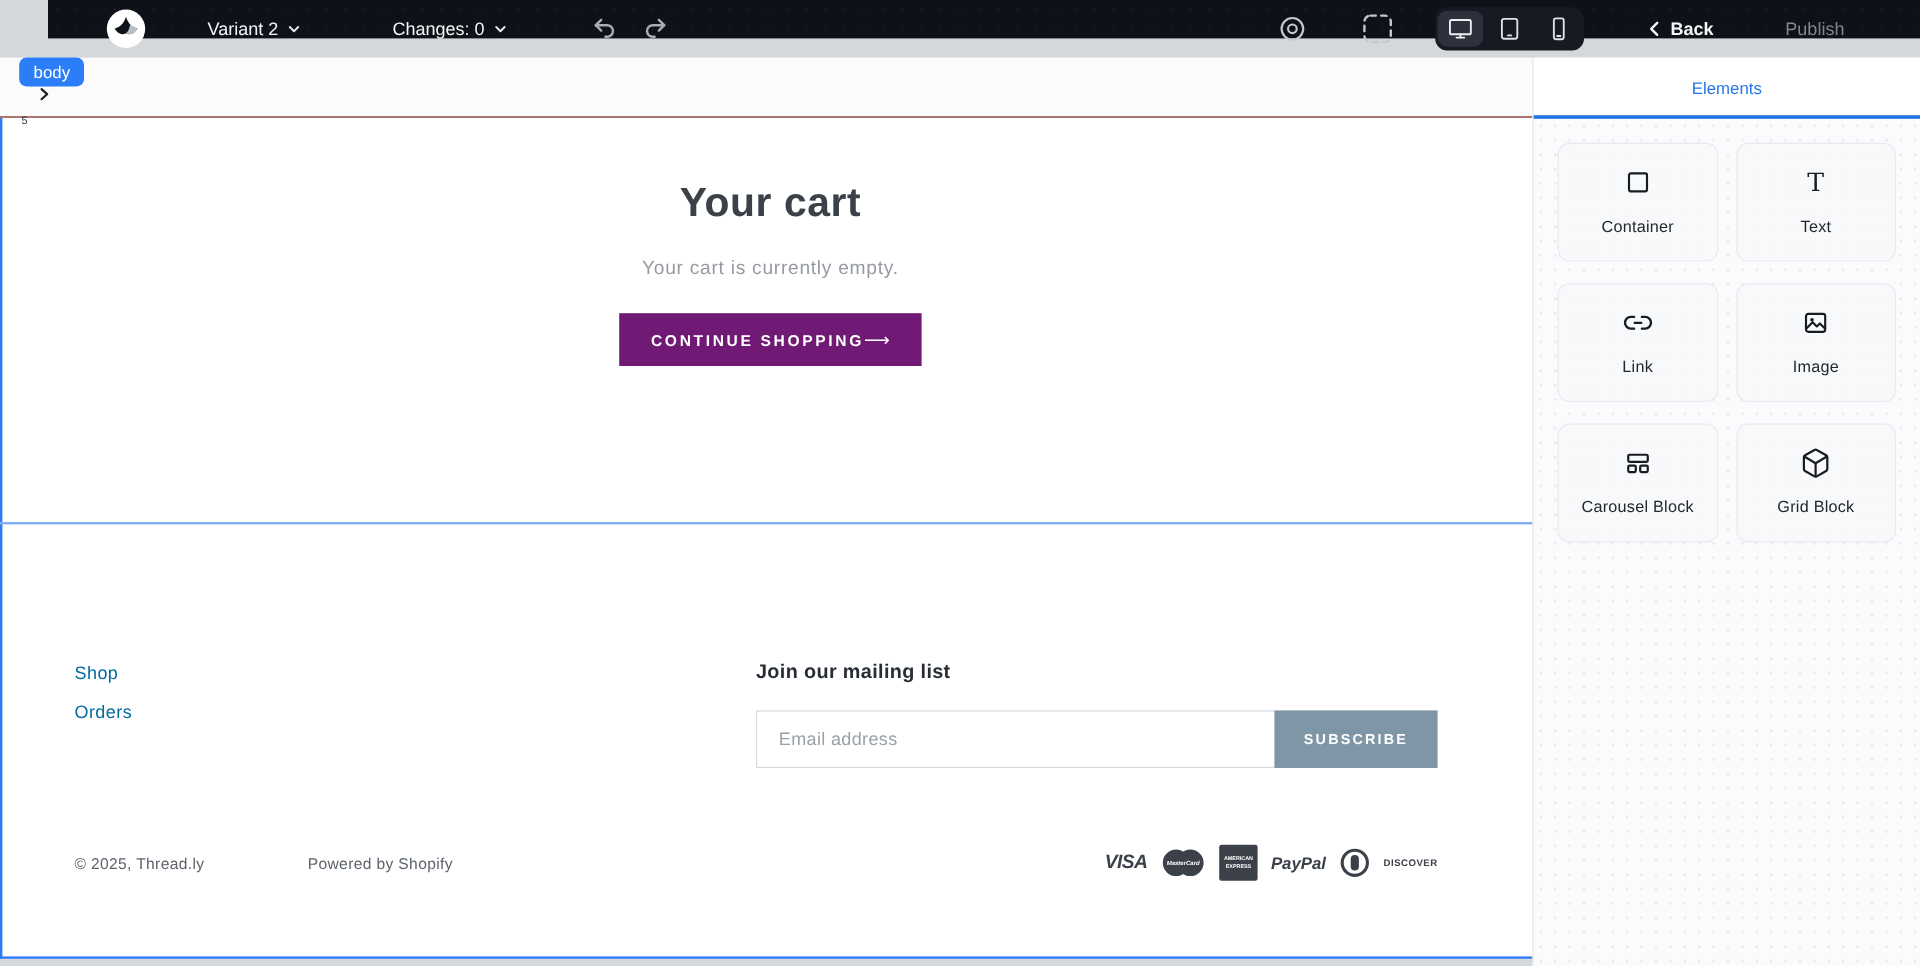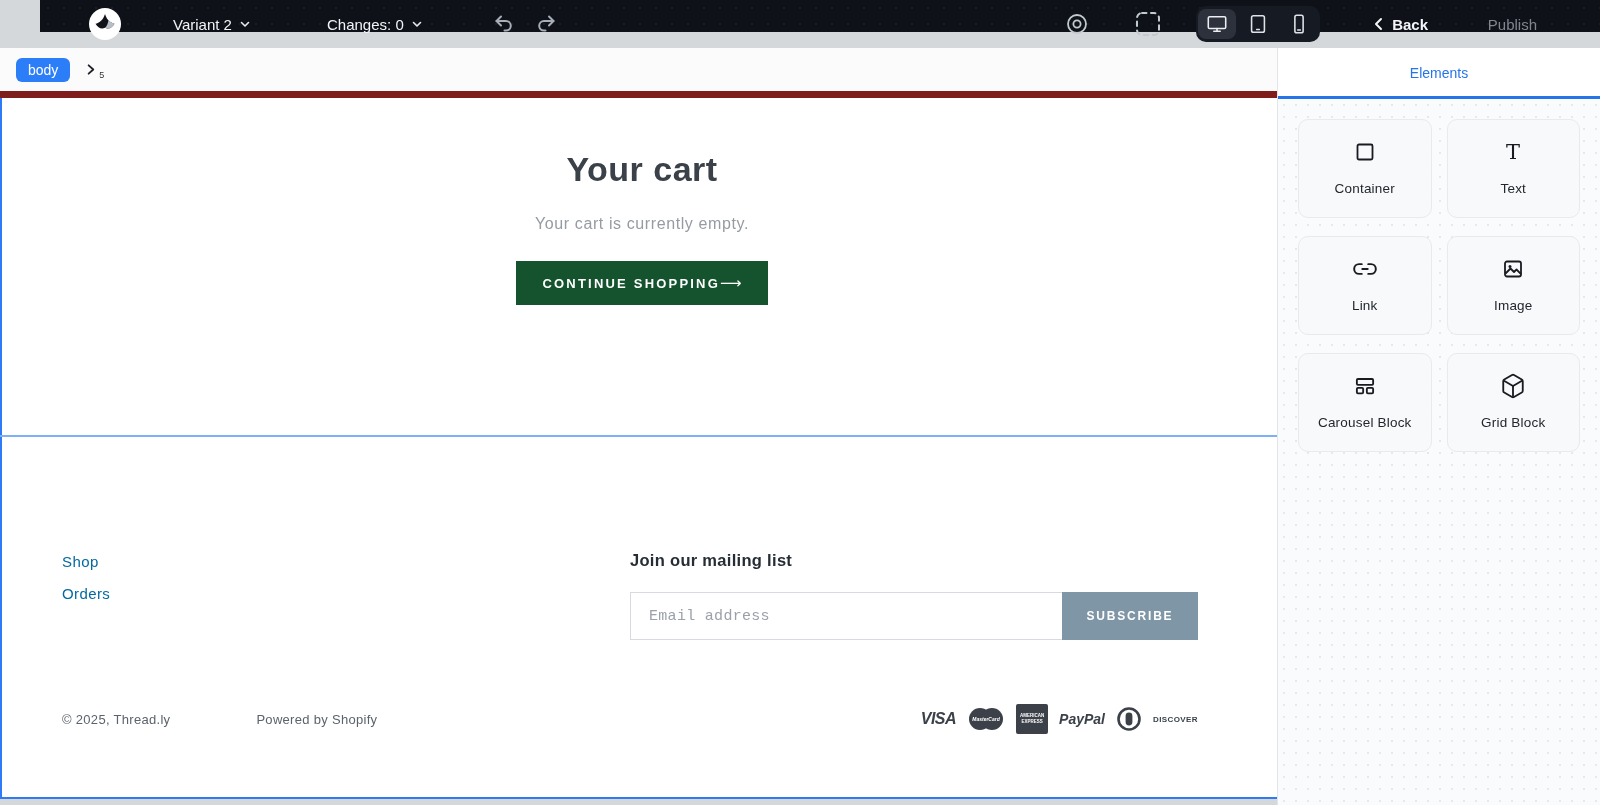--- a/index.html
+++ b/index.html
@@ -27,22 +27,22 @@
     background:#161a23;border-radius:10px;display:flex;align-items:center;justify-content:space-around;
   }
   .device-cell{width:38px;height:30px;display:flex;align-items:center;justify-content:center;border-radius:8px;cursor:pointer;}
   .device-cell.active{background:#2c313c;}
   .back-btn{position:absolute;right:212px;top:0;height:48px;display:flex;align-items:center;gap:6px;cursor:pointer;color:#f4f6f9;font-size:15px;font-weight:600;}
   .publish-btn{position:absolute;right:103px;top:0;height:48px;display:flex;align-items:center;color:#80868f;font-size:15px;cursor:pointer;}
 
   
   .crumbbar{
     position:absolute;left:0;top:48px;width:1277px;height:50px;
-    background:#fbfbfc;border-bottom:7px solid #7f1d1d;z-index:30;
-    display:flex;align-items:center;padding-left:16px;box-sizing:border-box;
+    background:#fbfbfc;border-bottom:1px solid #7f1d1d;z-index:30;
+    display:flex;align-items:flex-start;padding-left:16px;box-sizing:border-box;flex-direction:column;
   }
   .body-pill{
     background:#2c7ef8;color:#fff;font-size:14px;padding:4px 12px;border-radius:6px;cursor:pointer;
   }
   .crumb-chev{margin-left:14px;display:flex;align-items:center;cursor:pointer;}
   .crumb-count{font-size:9px;color:#30353c;margin-left:2px;margin-top:10px;}
 
   
   .canvas{
     position:absolute;left:0;top:98px;width:1284px;height:701px;box-sizing:border-box;
@@ -50,35 +50,35 @@
     border-left:2px solid #2f7bf5;border-right:2px solid #2f7bf5;border-bottom:2px solid #2f7bf5;
     z-index:10;
   }
   .section-line{position:absolute;left:0;top:435px;width:1281px;height:2px;background:#7fb0f7;z-index:20;}
 
   .cart-section{position:absolute;left:0;top:0;width:100%;text-align:center;}
   .cart-title{margin-top:52px;font-size:34px;font-weight:700;color:#3b4149;letter-spacing:0.5px;}
   .cart-empty{margin-top:26px;font-size:16px;color:#969ba1;letter-spacing:0.6px;}
   .continue-btn{
     margin:28px auto 0;display:inline-flex;align-items:center;
-    background:#14532d;color:#fff;border:none;height:44px;padding:0 26px;
+    background:#701a75;color:#fff;border:none;height:44px;padding:0 26px;
     font-size:13px;font-weight:700;letter-spacing:2.2px;cursor:pointer;
     font-family:"Liberation Sans","DejaVu Sans",sans-serif;
   }
   .continue-arrow{font-size:15px;font-weight:400;letter-spacing:0;}
 
   .footer-links{position:absolute;left:60px;top:455px;}
   .footer-link{font-size:15px;color:#0369a1;margin-bottom:15px;cursor:pointer;letter-spacing:0.4px;}
   .newsletter{position:absolute;left:628px;top:453px;width:568px;}
   .newsletter-title{font-size:16.5px;font-weight:700;color:#272d35;letter-spacing:0.3px;}
   .newsletter-row{margin-top:22px;display:flex;height:48px;}
   .email-input{
     flex:1;border:1px solid #d7dade;border-right:none;background:#fff;padding:0 18px;
     font-size:15px;color:#3a4047;outline:none;letter-spacing:0.3px;
-    font-family:Liberation Mono, monospace;
+    font-family:Liberation Sans, sans-serif;
   }
   .email-input::placeholder{color:#9aa1a9;}
   .subscribe-btn{
     width:136px;background:#7e96a6;color:#fff;border:none;cursor:pointer;
     font-size:12px;font-weight:700;letter-spacing:1.8px;
     font-family:"Liberation Sans","DejaVu Sans",sans-serif;
   }
   .legal-row{position:absolute;left:60px;top:606px;width:1136px;display:flex;align-items:center;}
   .copyright{font-size:13px;color:#5c636b;letter-spacing:0.3px;}
   .powered{font-size:13px;color:#5c636b;margin-left:86px;letter-spacing:0.3px;cursor:pointer;}

